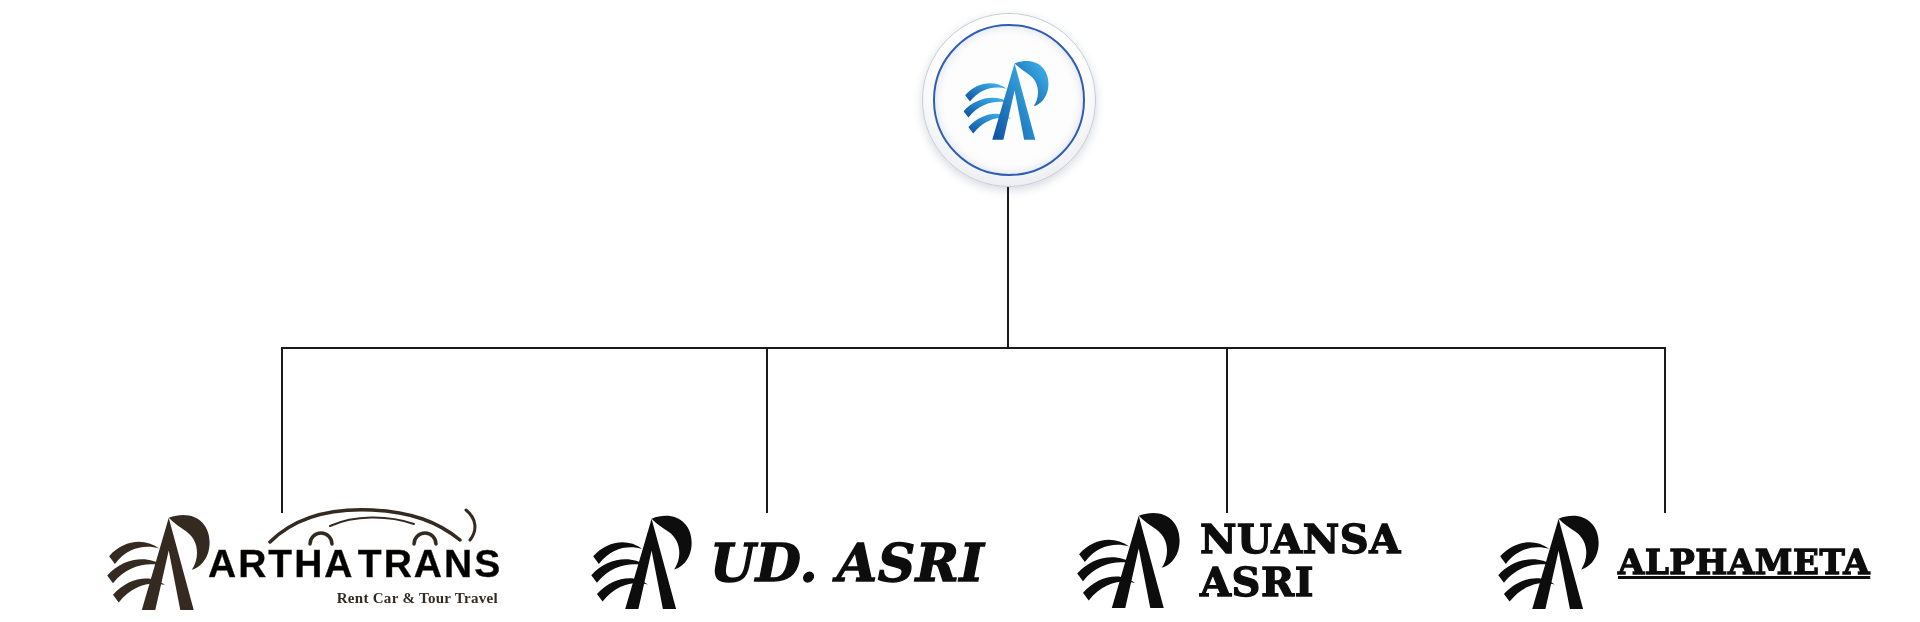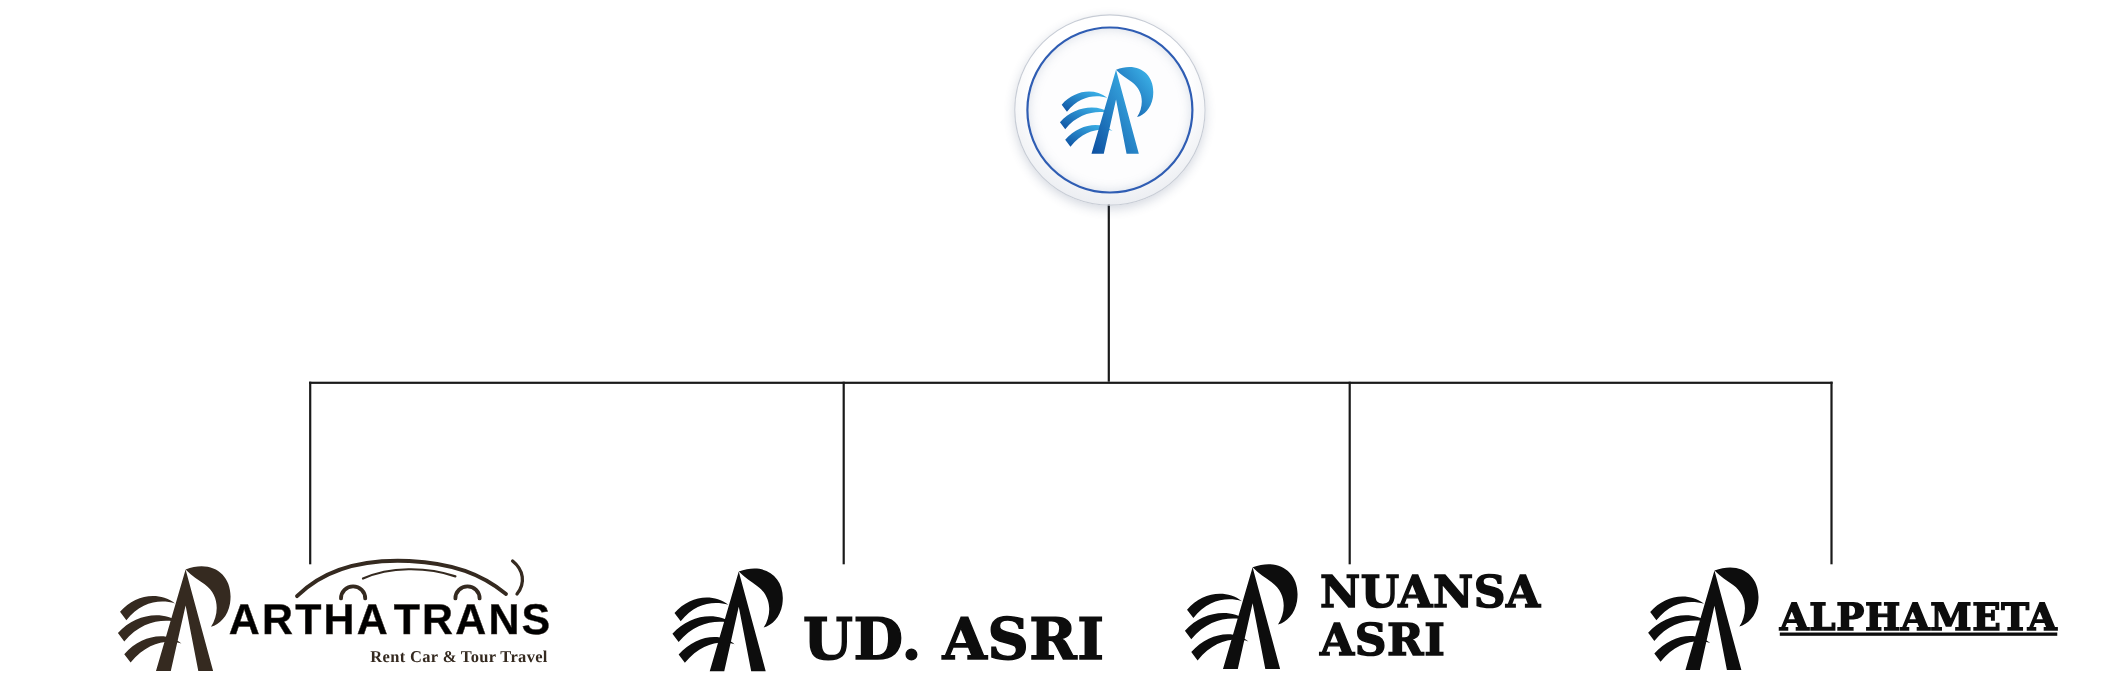--- a/index.html
+++ b/index.html
@@ -49,21 +49,21 @@
     position:absolute;left:140px;top:88px;width:260px;text-align:right;
     font-family:Liberation Serif, serif;font-weight:700;font-size:15px;
     letter-spacing:.3px;color:#352a20;
   }
   
   .fat{
     font-family:"DejaVu Serif",serif;font-weight:700;color:#0d0d0d;
     -webkit-text-stroke:1.3px #0d0d0d;letter-spacing:.5px;white-space:nowrap;
   }
   
-  #child-ud{left:608px;top:512px;height:100px;display:flex;align-items:flex-end;gap:8px;color:#0d0d0d;}
+  #child-ud{left:588px;top:512px;height:100px;display:flex;align-items:center;gap:8px;color:#0d0d0d;font-style:italic;}
   #ud-mark{width:114px;height:98px;}
   #ud-title{font-size:52px;}
   
   #child-nuansa{left:1074px;top:508px;height:104px;display:flex;align-items:center;gap:10px;color:#0d0d0d;}
   #nuansa-mark{width:116px;height:100px;}
   .twoline{display:flex;flex-direction:column;justify-content:center;}
   #child-nuansa .fat{font-size:40px;line-height:1.08;}
   
   #child-alphameta{left:1496px;top:512px;height:100px;display:flex;align-items:center;gap:10px;color:#0d0d0d;text-decoration:underline;}
   #alphameta-mark{width:112px;height:98px;}

